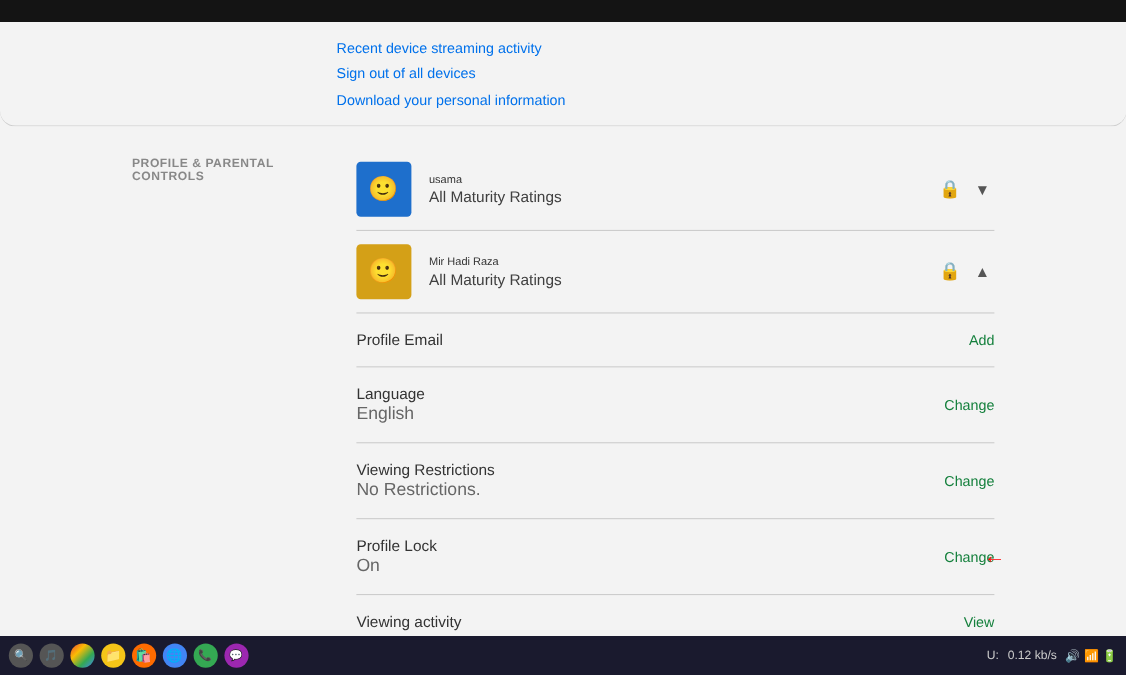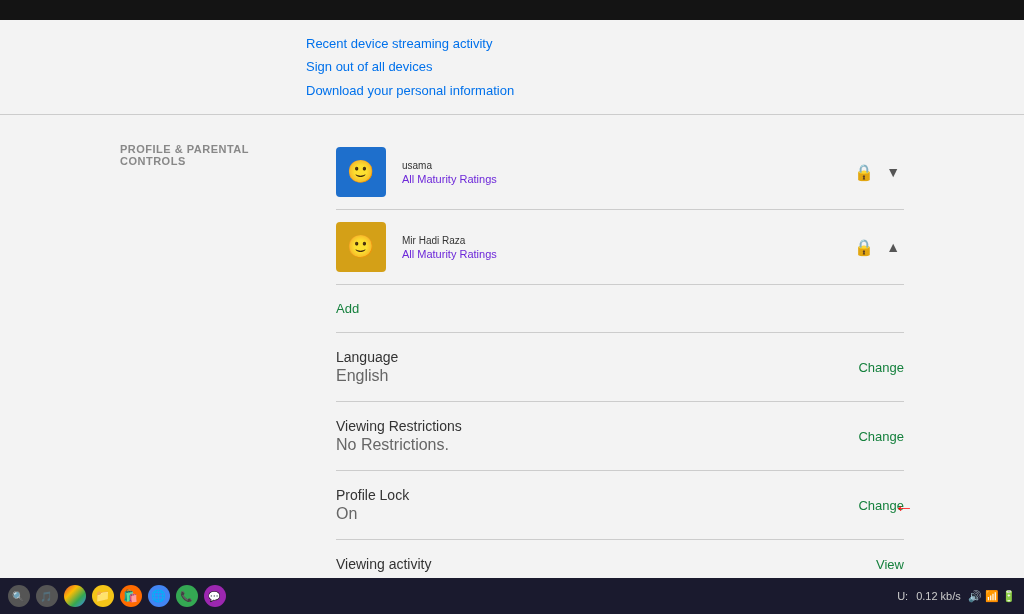--- a/index.html
+++ b/index.html
@@ -21,34 +21,35 @@
     .main-content {
       flex: 1;
       overflow-y: auto;
       background: #f3f3f3;
       padding: 0;
     }
     .links-section {
       padding: 12px 0 12px 306px;
       background: #f3f3f3;
       border-bottom: 1px solid #ccc;
+      border-radius: 14px;
     }
     .links-section a {
       display: block;
       color: #0071eb;
       font-size: 13px;
       text-decoration: none;
       line-height: 1.8;
       cursor: pointer;
     }
     .profile-parental-section {
       display: flex;
       padding: 20px 0;
       margin: 0 120px;
-      gap: 56px;
+      gap: 44px;
     }
     .section-label {
       color: #888;
       font-size: 11px;
       font-weight: bold;
       letter-spacing: 0.5px;
       width: 160px;
       flex-shrink: 0;
       padding-top: 8px;
     }
@@ -74,22 +75,22 @@
     }
     .avatar-blue { background: #1e6fcc; }
     .avatar-gold { background: #d4a017; }
     .profile-info { flex: 1; }
     .profile-name {
       font-size: 10px;
       color: #333;
       font-weight: normal;
     }
     .profile-rating {
-      font-size: 11px;
-      color: #6d28d9;
+      font-size: 14px;
+      color: #404040;
       margin-top: 2px;
     }
     .profile-controls {
       display: flex;
       align-items: center;
       gap: 8px;
     }
     .lock-icon {
       color: #888;
       font-size: 16px;
@@ -214,20 +215,23 @@
           <div class="profile-name">Mir Hadi Raza</div>
           <div class="profile-rating">All Maturity Ratings</div>
         </div>
         <div class="profile-controls">
           <span class="lock-icon">🔒</span>
           <button class="chevron-btn">▲</button>
         </div>
       </div>
 
       <div class="settings-row">
+        <div class="settings-row-content">
+          <div class="settings-row-title">Profile Email</div>
+        </div>
         <button class="settings-action">Add</button>
       </div>
 
       <div class="settings-row">
         <div class="settings-row-content">
           <div class="settings-row-title">Language</div>
           <div class="settings-row-sub">English</div>
         </div>
         <button class="settings-action">Change</button>
       </div>

